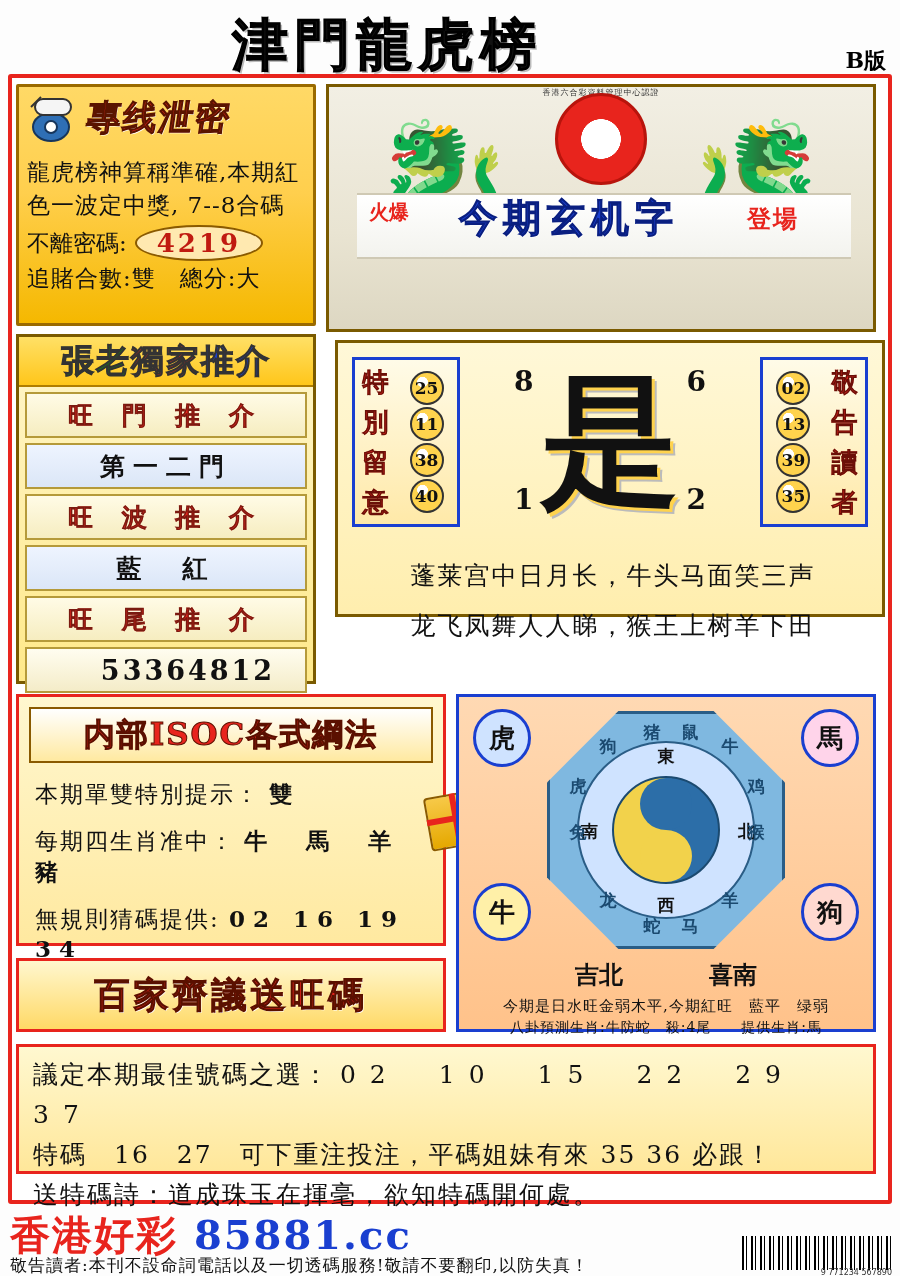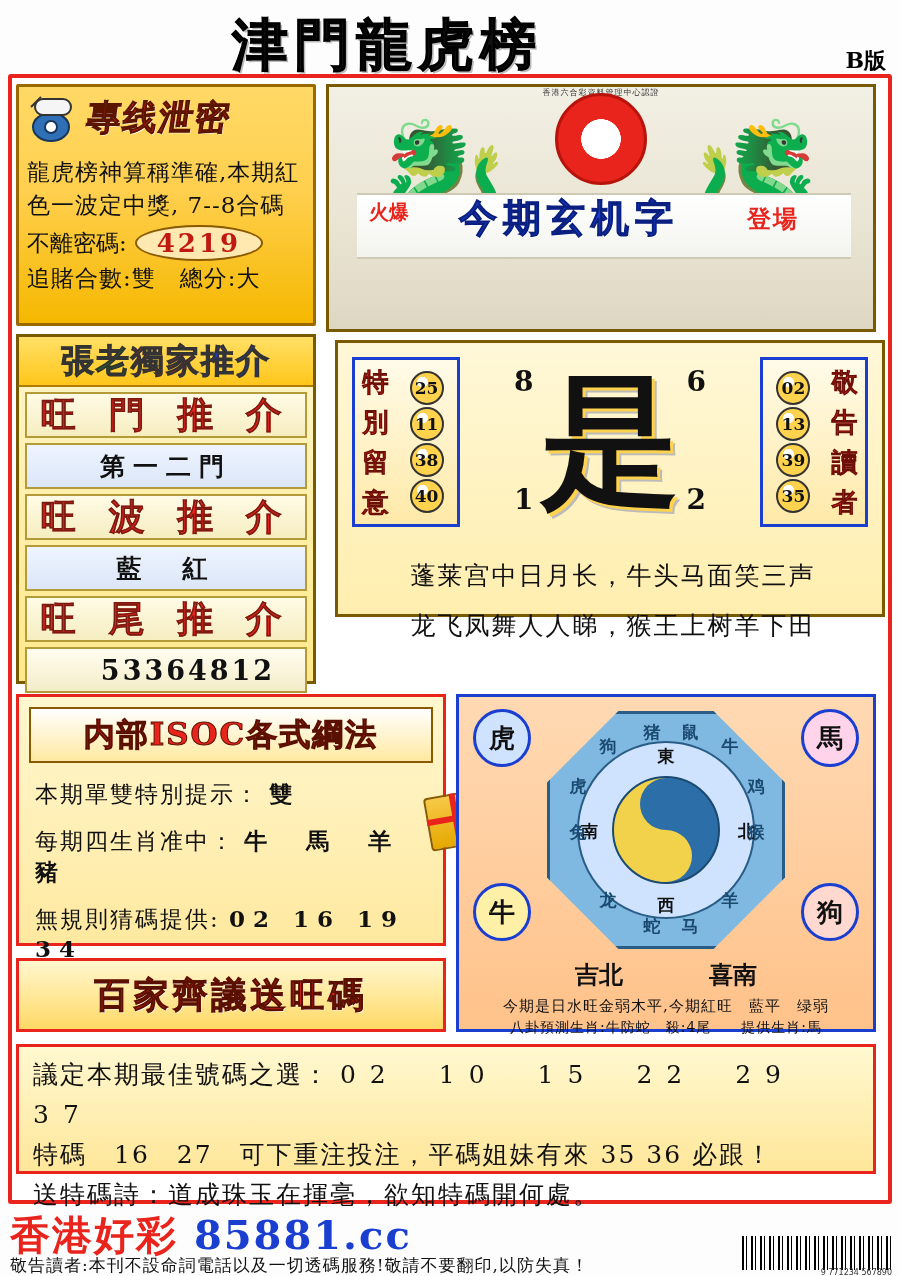--- a/index.html
+++ b/index.html
@@ -104,21 +104,21 @@
   .zl-c3{color:#1a3fd0;}
   .zl-row{
     height:46px;margin:5px 6px;
     border:2px solid #b59a3a;
     box-sizing:border-box;
     display:flex;align-items:center;justify-content:center;
     font-family:"DejaVu Serif","Liberation Serif",serif;
   }
   .zl-row.hd{
     background:linear-gradient(180deg,#fffbe6,#f6edc0);
-    font-size:36px;font-weight:bold;color:#e8241d;letter-spacing:10px;
+    font-size:25px;font-weight:bold;color:#e8241d;letter-spacing:10px;
     -webkit-text-stroke:.5px #7a1a10;
   }
   .zl-row.val{
     background:linear-gradient(180deg,#eef4ff,#dbe6f7);
     font-size:25px;color:#111;letter-spacing:8px;font-weight:bold;
   }
   .zl-row.num{
     background:linear-gradient(180deg,#fffdf0,#f4ecc8);
     font-size:27px;color:#111;letter-spacing:3px;font-weight:bold;padding-left:44px;
   }

